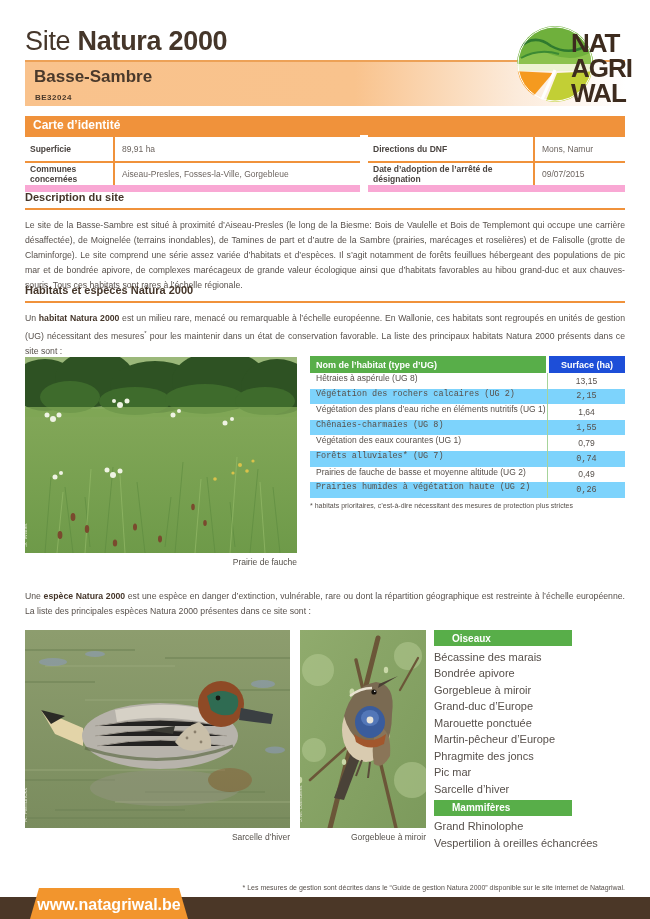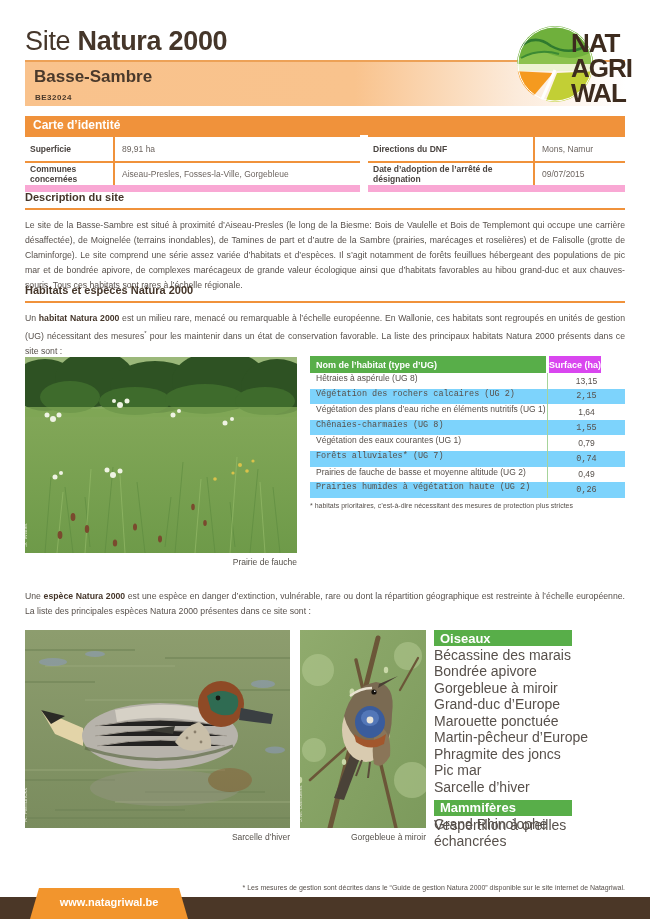--- a/index.html
+++ b/index.html
@@ -43,41 +43,41 @@
   
   .photo{position:absolute;overflow:hidden;}
   .photo svg{display:block;}
   .credit{position:absolute;left:3px;bottom:6px;transform-origin:left bottom;
           transform:rotate(-90deg);font-size:6px;color:#e8e8dc;opacity:.85;white-space:nowrap;}
   .caption{position:absolute;font-size:8.5px;color:#55504a;text-align:right;}
 
   .hab-table{position:absolute;left:310px;top:356px;width:315px;font-size:8.5px;}
   .ht-head{display:flex;gap:3px;height:17px;font-weight:700;color:#fff;font-size:9px;}
   .ht-head .c1{width:236px;background:#58ae49;display:flex;align-items:center;padding-left:6px;}
-  .ht-head .c2{width:52px;background:#d946ef;display:flex;align-items:center;justify-content:center;}
+  .ht-head .c2{width:76px;background:#1d4ed8;display:flex;align-items:center;justify-content:center;}
   .ht-row{display:flex;height:15.6px;align-items:flex-start;}
   .ht-row.alt{background:#7dd3fc;font-family:Liberation Mono, monospace;}
   .ht-row .c1{width:237px;padding-left:6px;color:#57504b;}
   .ht-row .c2{width:78px;text-align:center;color:#57504b;border-left:1px solid #a6d49a;height:100%;
               display:flex;align-items:center;justify-content:center;}
   .ht-foot{margin-top:4px;font-size:7px;color:#57504b;}
 
   
   .sp-lists{position:absolute;left:434px;top:630px;width:191px;}
-  .sp-bar{width:138px;height:16px;background:#58ae49;color:#fff;font-weight:700;font-size:13px;
-          display:flex;align-items:center;padding-left:6px;}
-  .sp-item{font-size:14px;color:#57504b;height:16.5px;display:flex;align-items:flex-end;}
+  .sp-bar{width:138px;height:16px;background:#58ae49;color:#fff;font-weight:700;font-size:10px;
+          display:flex;align-items:center;padding-left:18px;}
+  .sp-item{font-size:11px;color:#57504b;height:16.5px;display:flex;align-items:flex-end;}
   .sp-gap{height:5px;}
 
   
   .foot-note{position:absolute;left:25px;top:884px;width:600px;font-size:7px;color:#57504b;text-align:right;}
   .foot-bar{position:absolute;left:0;top:897px;width:650px;height:22px;background:#4b3727;}
   .foot-flag{position:absolute;left:30px;bottom:0;width:158px;height:31px;background:#f2952d;
              clip-path:polygon(9px 0,149px 0,158px 31px,0 31px);
-             color:#fff;font-weight:700;font-size:11px;text-align:center;padding-top:8px;}
+             color:#fff;font-weight:700;font-size:16px;text-align:center;padding-top:8px;}
 </style>
 </head>
 <body>
 
 <div class="page">
 
   <div class="page-title"><span>Site </span><span class="bold">Natura 2000</span></div>
 
   <div class="site-band">
     <div class="site-name">Basse-Sambre</div>

